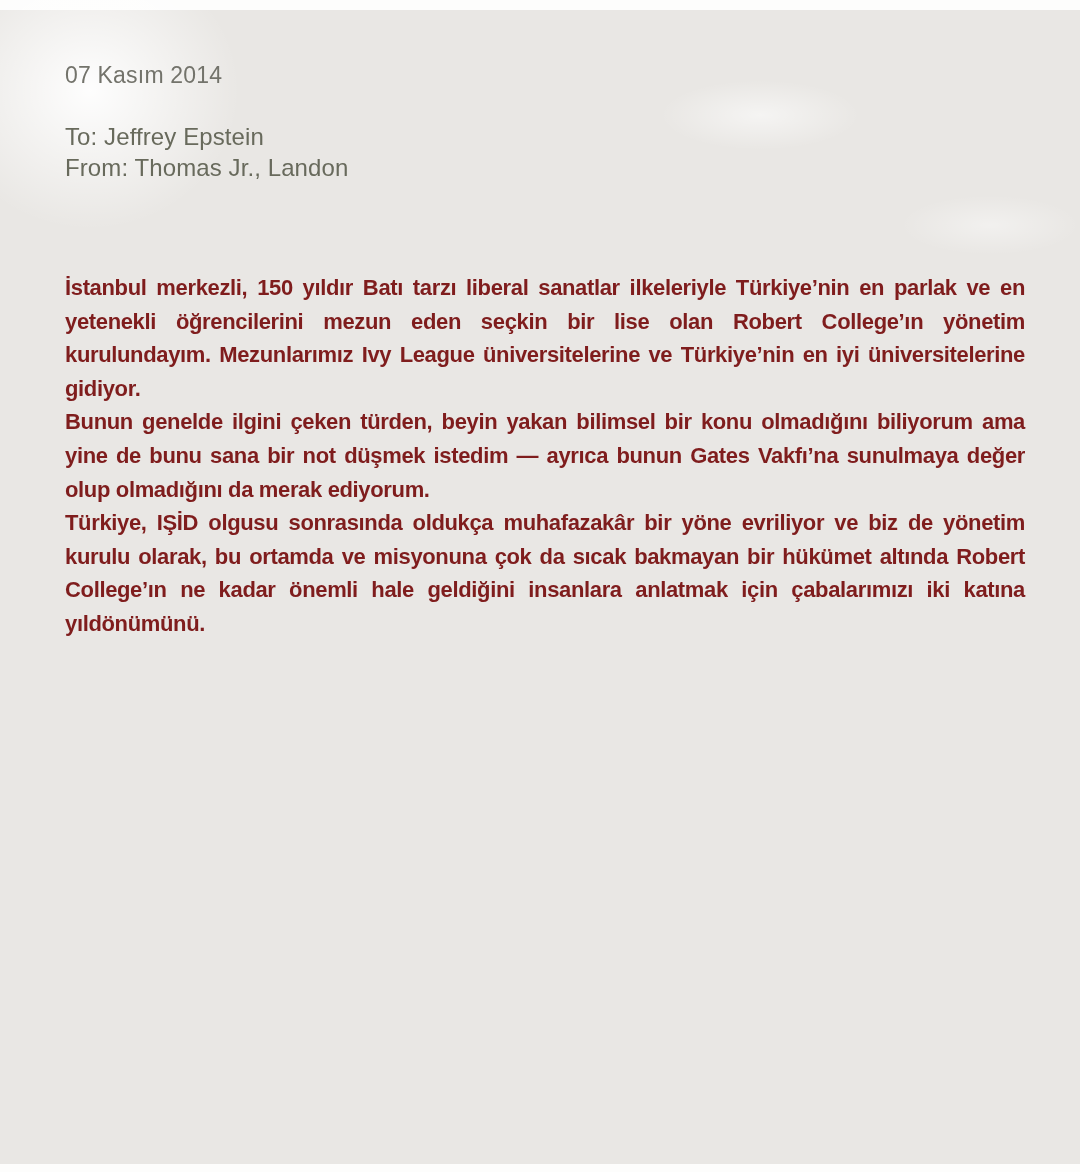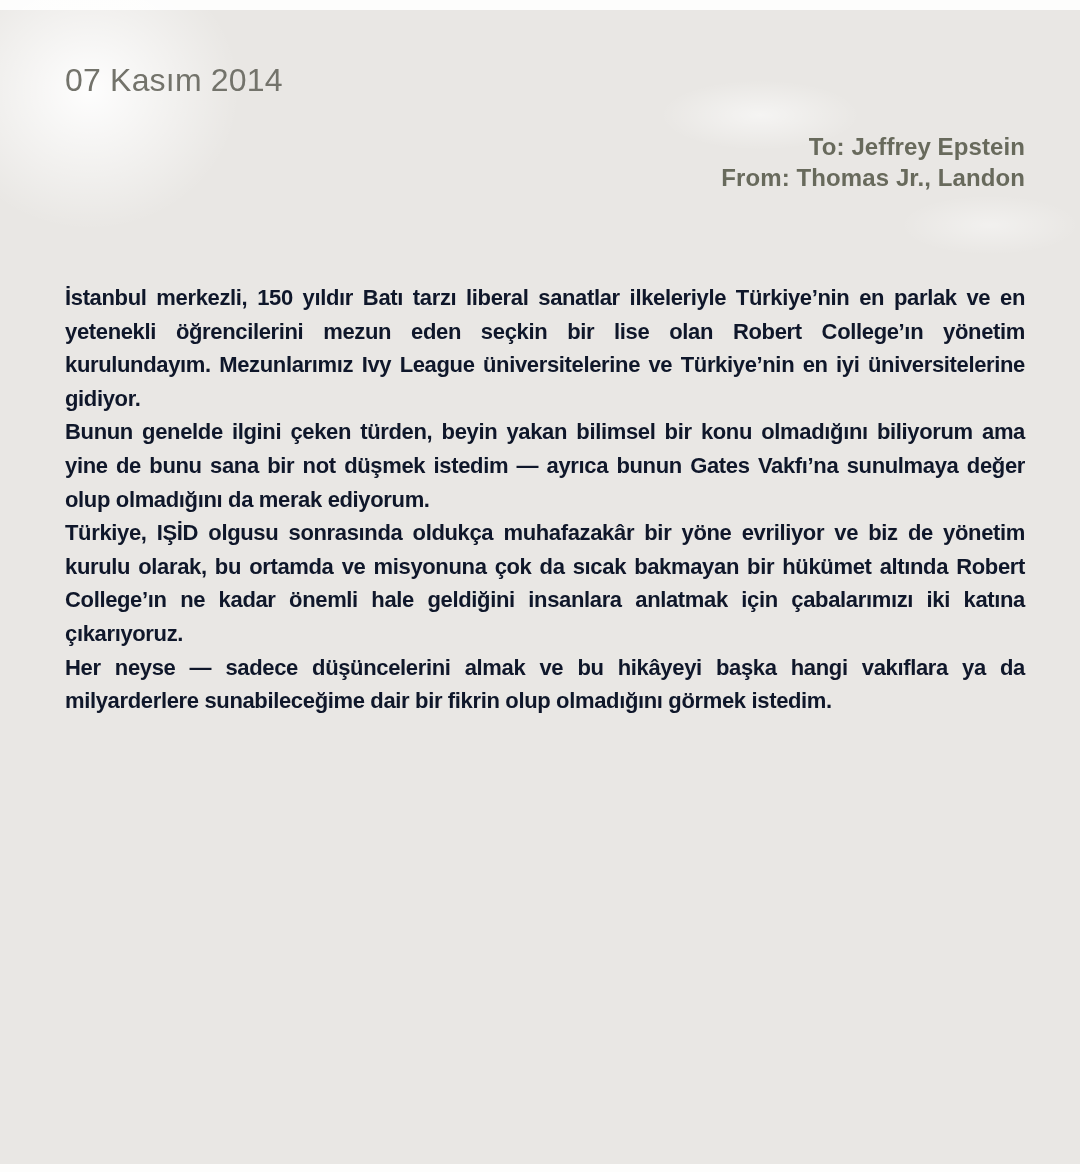--- a/index.html
+++ b/index.html
@@ -51,39 +51,38 @@
     pointer-events: none;
   }
   .content {
     position: absolute;
     left: 65px;
     top: 0;
     width: 960px;
   }
   .date {
     margin-top: 52px;
-    font-size: 32px;
+    font-size: 23px;
     font-weight: 400;
     color: #73736b;
     letter-spacing: 0.2px;
   }
   .address {
     margin-top: 32px;
     font-size: 24px;
-    font-weight: 700;
+    font-weight: 400;
     color: #686a5c;
     line-height: 31px;
     letter-spacing: 0.1px;
-    text-align: right;
   }
   .letter-body {
     margin-top: 88px;
     font-size: 22px;
     font-weight: 700;
-    color: #0f172a;
+    color: #7f1d1d;
     line-height: 33.6px;
     letter-spacing: -0.35px;
     text-align: justify;
   }
   .letter-body p {
     margin: 0;
     padding: 0;
   }
 </style>
 </head>
@@ -98,17 +97,16 @@
     <div class="date">07 Kasım 2014</div>
 
     <div class="address">
       <div>To: Jeffrey Epstein</div>
       <div>From: Thomas Jr., Landon</div>
     </div>
 
     <div class="letter-body">
       <p>İstanbul merkezli, 150 yıldır Batı tarzı liberal sanatlar ilkeleriyle Türkiye’nin en parlak ve en yetenekli öğrencilerini mezun eden seçkin bir lise olan Robert College’ın yönetim kurulundayım. Mezunlarımız Ivy League üniversitelerine ve Türkiye’nin en iyi üniversitelerine gidiyor.</p>
       <p>Bunun genelde ilgini çeken türden, beyin yakan bilimsel bir konu olmadığını biliyorum ama yine de bunu sana bir not düşmek istedim — ayrıca bunun Gates Vakfı’na sunulmaya değer olup olmadığını da merak ediyorum.</p>
-      <p>Türkiye, IŞİD olgusu sonrasında oldukça muhafazakâr bir yöne evriliyor ve biz de yönetim kurulu olarak, bu ortamda ve misyonuna çok da sıcak bakmayan bir hükümet altında Robert College’ın ne kadar önemli hale geldiğini insanlara anlatmak için çabalarımızı iki katına çıkarıyoruz.</p>
-      <p>Her neyse — sadece düşüncelerini almak ve bu hikâyeyi başka hangi vakıflara ya da milyarderlere sunabileceğime dair bir fikrin olup olmadığını görmek istedim.</p>
+      <p>Türkiye, IŞİD olgusu sonrasında oldukça muhafazakâr bir yöne evriliyor ve biz de yönetim kurulu olarak, bu ortamda ve misyonuna çok da sıcak bakmayan bir hükümet altında Robert College’ın ne kadar önemli hale geldiğini insanlara anlatmak için çabalarımızı iki katına yıldönümünü.</p>
     </div>
   </div>
 </div>
 
 </body></html>

